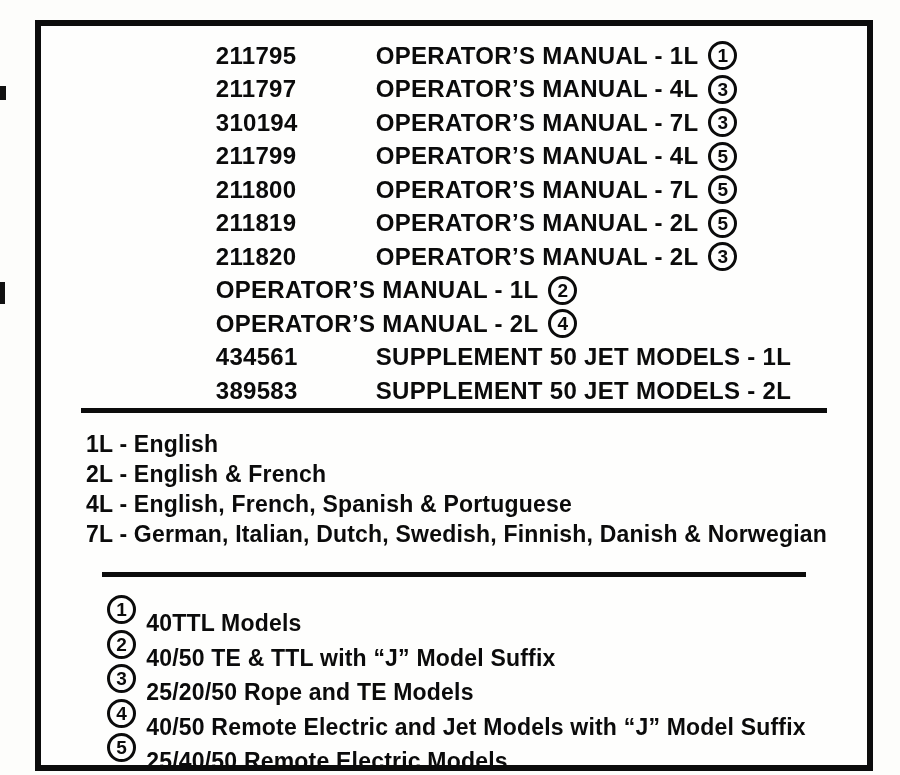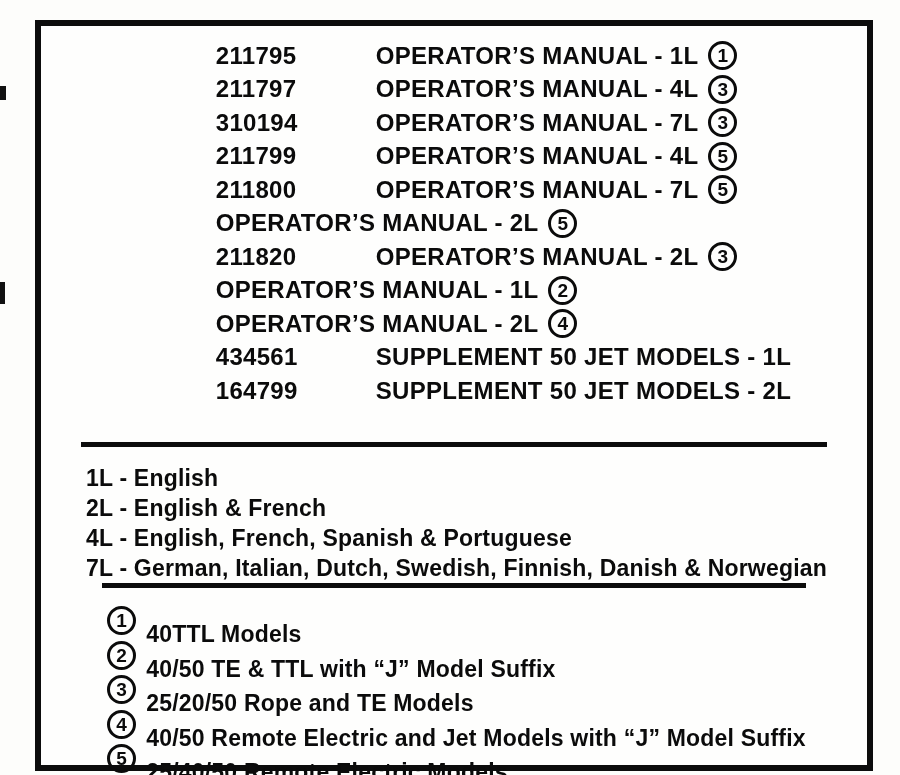--- a/index.html
+++ b/index.html
@@ -46,21 +46,20 @@
     font-size:19px; font-weight:700;
     margin-left:10px;
     line-height:1;
   }
 
   
   .section-langs {
     height:184px;
     border-top:5px solid #0c0c0c;
     padding:16px 0 0 5px;
-    margin-top:34px;
   }
   .lang-line {
     font-size:23px; line-height:30px; letter-spacing:0.2px;
     white-space:nowrap;
   }
 
   
   .section-notes {
     flex:1;
     border-top:5px solid #0c0c0c;
@@ -114,20 +113,21 @@
           </span>
       </div>
       <div class="part-row">
         <span class="part-number">211800</span>
         <span class="part-desc">OPERATOR’S MANUAL - 7L</span>
         <span class="note-circle">
             <span>5</span>
           </span>
       </div>
       <div class="part-row">
+        <span class="part-number">211819</span>
         <span class="part-desc">OPERATOR’S MANUAL - 2L</span>
         <span class="note-circle">
             <span>5</span>
           </span>
       </div>
       <div class="part-row">
         <span class="part-number">211820</span>
         <span class="part-desc">OPERATOR’S MANUAL - 2L</span>
         <span class="note-circle">
             <span>3</span>
@@ -143,21 +143,21 @@
         <span class="part-desc">OPERATOR’S MANUAL - 2L</span>
         <span class="note-circle">
             <span>4</span>
           </span>
       </div>
       <div class="part-row">
         <span class="part-number">434561</span>
         <span class="part-desc">SUPPLEMENT 50 JET MODELS - 1L</span>
       </div>
       <div class="part-row">
-        <span class="part-number">164799</span>
+        <span class="part-number">389583</span>
         <span class="part-desc">SUPPLEMENT 50 JET MODELS - 2L</span>
       </div>
     </div>
 
     <div class="section-langs">
       <div class="lang-line">1L - English</div>
       <div class="lang-line">2L - English &amp; French</div>
       <div class="lang-line">4L - English, French, Spanish &amp; Portuguese</div>
       <div class="lang-line">7L - German, Italian, Dutch, Swedish, Finnish, Danish &amp; Norwegian</div>
     </div>

